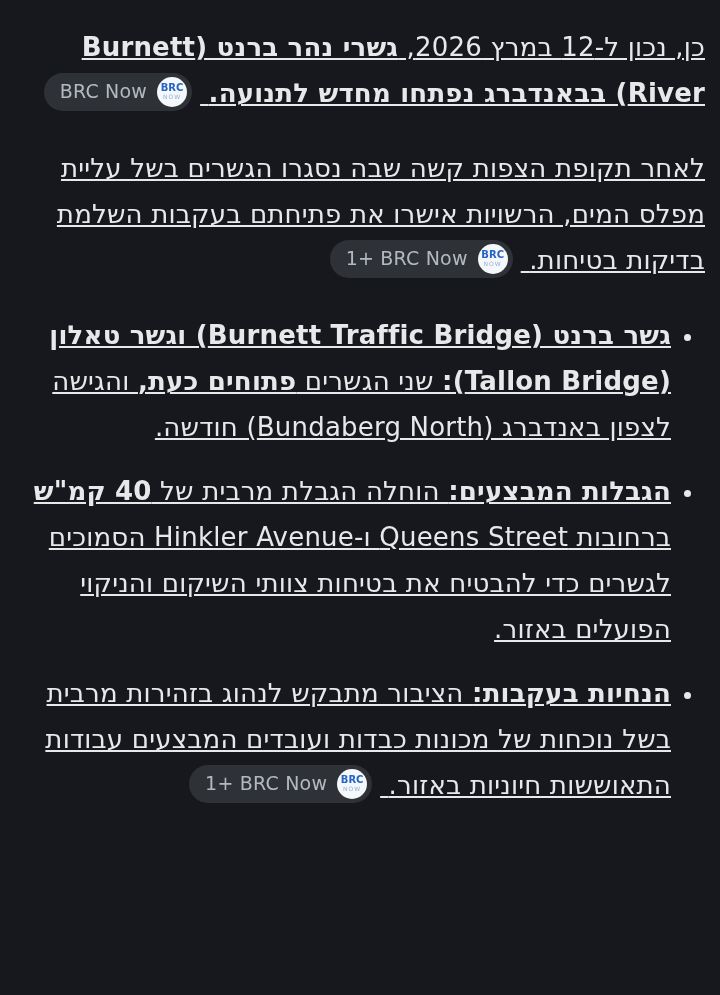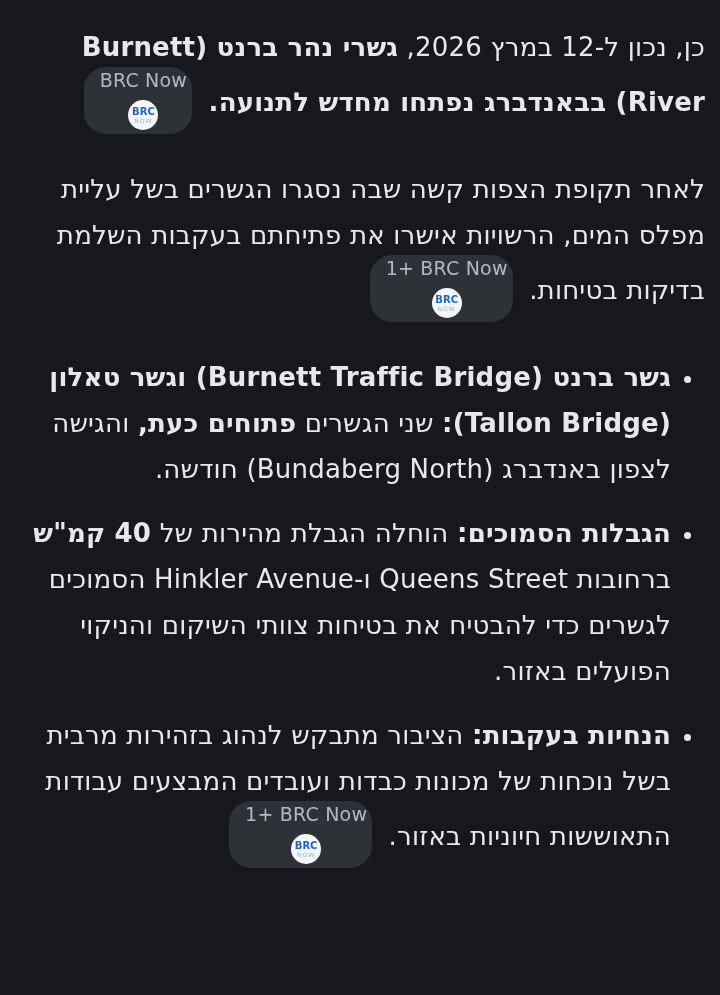--- a/index.html
+++ b/index.html
@@ -19,20 +19,21 @@
     color:var(--text);
     font-family:"DejaVu Sans","Liberation Sans",sans-serif;
   }
   .response{
     direction:rtl;
     text-align:right;
     padding:24px 15px 0 15px;
     font-size:26px;
     line-height:46px;
     letter-spacing:0.2px;
+    text-decoration:underline;
   }
   p.block{margin:0 0 29px 0;}
   .seg-b{font-weight:bold;}
   ul.bullets{
     margin:28px 0 0 0;
     padding:0 34px 0 0;
     list-style:disc;
   }
   ul.bullets li{margin:4px 0 18px 0;}
   ul.bullets li::marker{color:var(--text);font-size:22px;}
@@ -47,21 +48,20 @@
     font-size:19px;
     line-height:1;
     color:var(--chip-text);
     vertical-align:middle;
     margin-right:8px;
     margin-left:2px;
     position:relative;
     top:-3px;
     white-space:nowrap;
     cursor:pointer;
-    flex-direction:column;
   }
   .chip-label{letter-spacing:0.2px;}
   .chip-logo{
     width:30px;height:30px;border-radius:50%;
     background:var(--logo-bg);
     display:flex;flex-direction:column;align-items:center;justify-content:center;
     flex:0 0 auto;
   }
   .logo-top{
     font-size:10px;font-weight:bold;color:var(--logo-blue);
@@ -86,21 +86,21 @@
         </span></p>
       <p class="block"><span class="seg">לאחר תקופת הצפות קשה שבה נסגרו הגשרים בשל עליית מפלס המים, הרשויות אישרו את פתיחתם בעקבות השלמת בדיקות בטיחות.</span> <span class="chip">
           <span class="chip-label">1+ BRC Now</span>
           <span class="chip-logo">
             <span class="logo-top">BRC</span>
             <span class="logo-bottom">NOW</span>
           </span>
         </span></p>
       <ul class="bullets">
         <li><span class="seg-b">גשר ברנט (Burnett Traffic Bridge) וגשר טאלון (Tallon Bridge):</span><span class="seg"> שני הגשרים </span><span class="seg-b">פתוחים כעת,</span><span class="seg"> והגישה לצפון באנדברג (Bundaberg North) חודשה.</span></li>
-        <li><span class="seg-b">הגבלות הסמוכים:</span><span class="seg"> הוחלה הגבלת מהירות של </span><span class="seg-b">40 קמ"ש</span><span class="seg"> ברחובות Queens Street ו-Hinkler Avenue הסמוכים לגשרים כדי להבטיח את בטיחות צוותי השיקום והניקוי הפועלים באזור.</span></li>
+        <li><span class="seg-b">הגבלות המבצעים:</span><span class="seg"> הוחלה הגבלת מרבית של </span><span class="seg-b">40 קמ"ש</span><span class="seg"> ברחובות Queens Street ו-Hinkler Avenue הסמוכים לגשרים כדי להבטיח את בטיחות צוותי השיקום והניקוי הפועלים באזור.</span></li>
         <li><span class="seg-b">הנחיות בעקבות:</span><span class="seg"> הציבור מתבקש לנהוג בזהירות מרבית בשל נוכחות של מכונות כבדות ועובדים המבצעים עבודות התאוששות חיוניות באזור.</span> <span class="chip">
             <span class="chip-label">1+ BRC Now</span>
             <span class="chip-logo">
               <span class="logo-top">BRC</span>
               <span class="logo-bottom">NOW</span>
             </span>
           </span></li>
       </ul>
     </div>
 </main>

